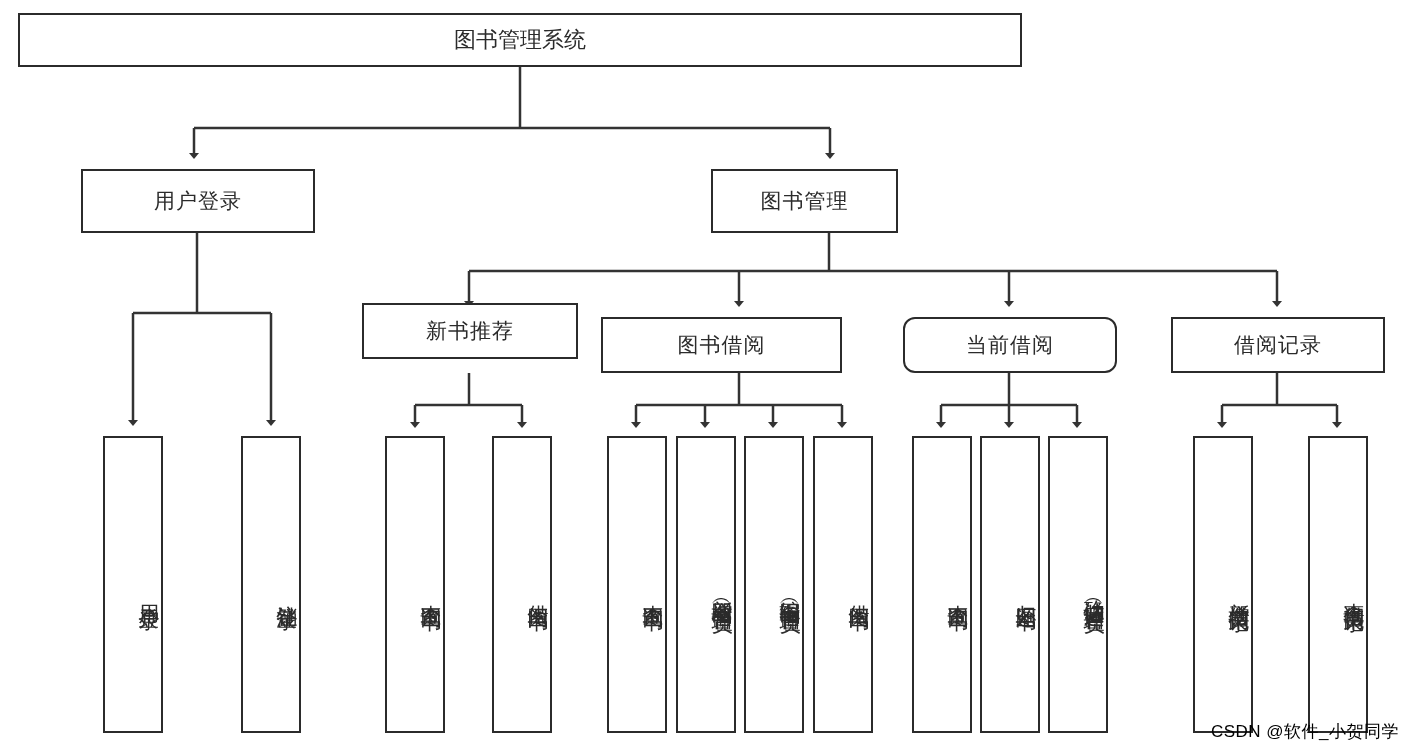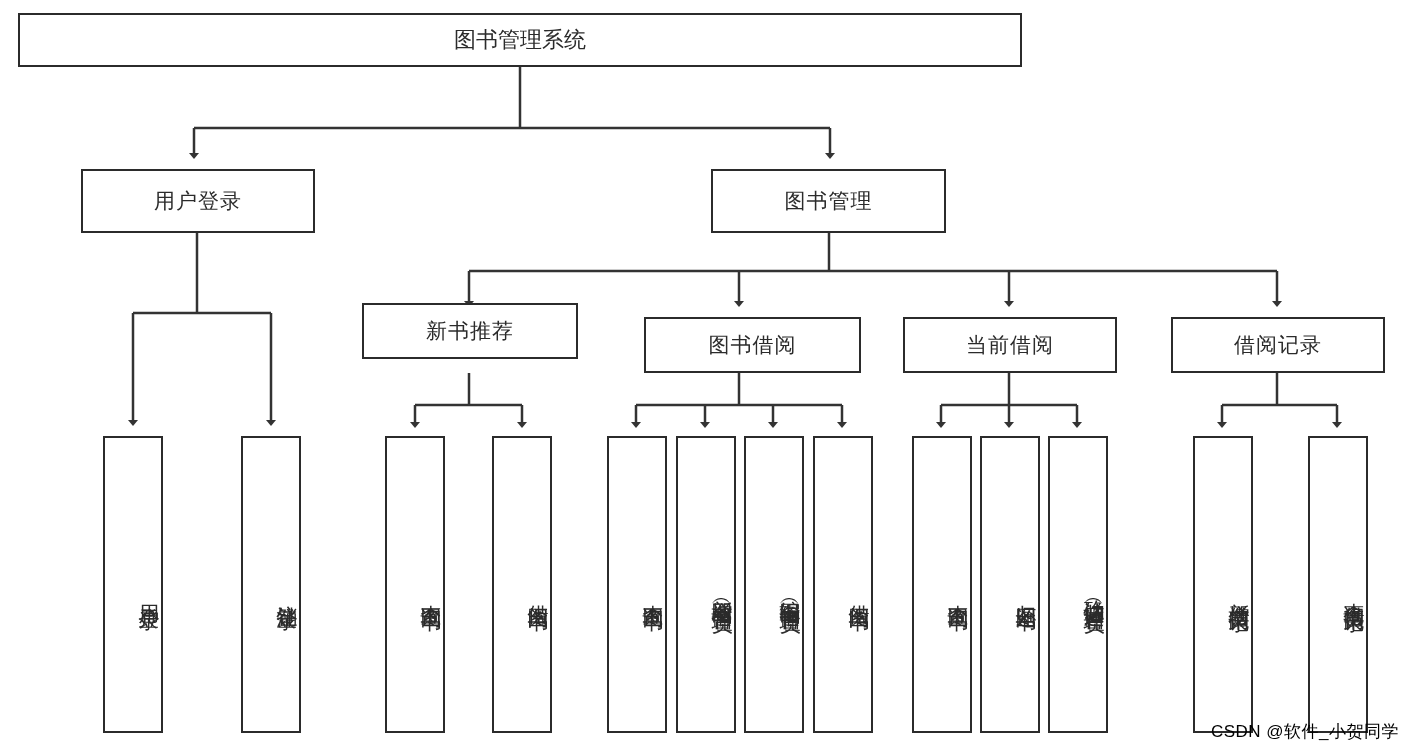--- a/index.html
+++ b/index.html
@@ -123,31 +123,31 @@
     </g>
   </svg>
 
   <div class="node root" style="left:18px; top:13px; width:1004px; height:54px;">
     <span>图书管理系统</span>
   </div>
 
   <div class="node horiz" style="left:81px; top:169px; width:234px; height:64px;">
     <span>用户登录</span>
   </div>
-  <div class="node horiz" style="left:711px; top:169px; width:235px; height:64px;">
+  <div class="node horiz" style="left:711px; top:169px; width:187px; height:64px;">
     <span>图书管理</span>
   </div>
 
   <div class="node horiz" style="left:362px; top:303px; width:216px; height:56px;">
     <span>新书推荐</span>
   </div>
-  <div class="node horiz" style="left:644px; top:317px; width:217px; height:56px;">
+  <div class="node horiz" style="left:601px; top:317px; width:241px; height:56px;">
     <span>图书借阅</span>
   </div>
-  <div class="node horiz" style="left:903px; top:317px; width:214px; height:56px;">
+  <div class="node horiz" style="left:903px; top:317px; width:214px; height:56px;border-radius:12px;">
     <span>当前借阅</span>
   </div>
   <div class="node horiz" style="left:1171px; top:317px; width:214px; height:56px;">
     <span>借阅记录</span>
   </div>
 
   <div class="node vert" style="left:103px; top:436px; width:60px; height:297px;">
     <span class="vlabel">用户登录</span>
   </div>
   <div class="node vert" style="left:241px; top:436px; width:60px; height:297px;">

